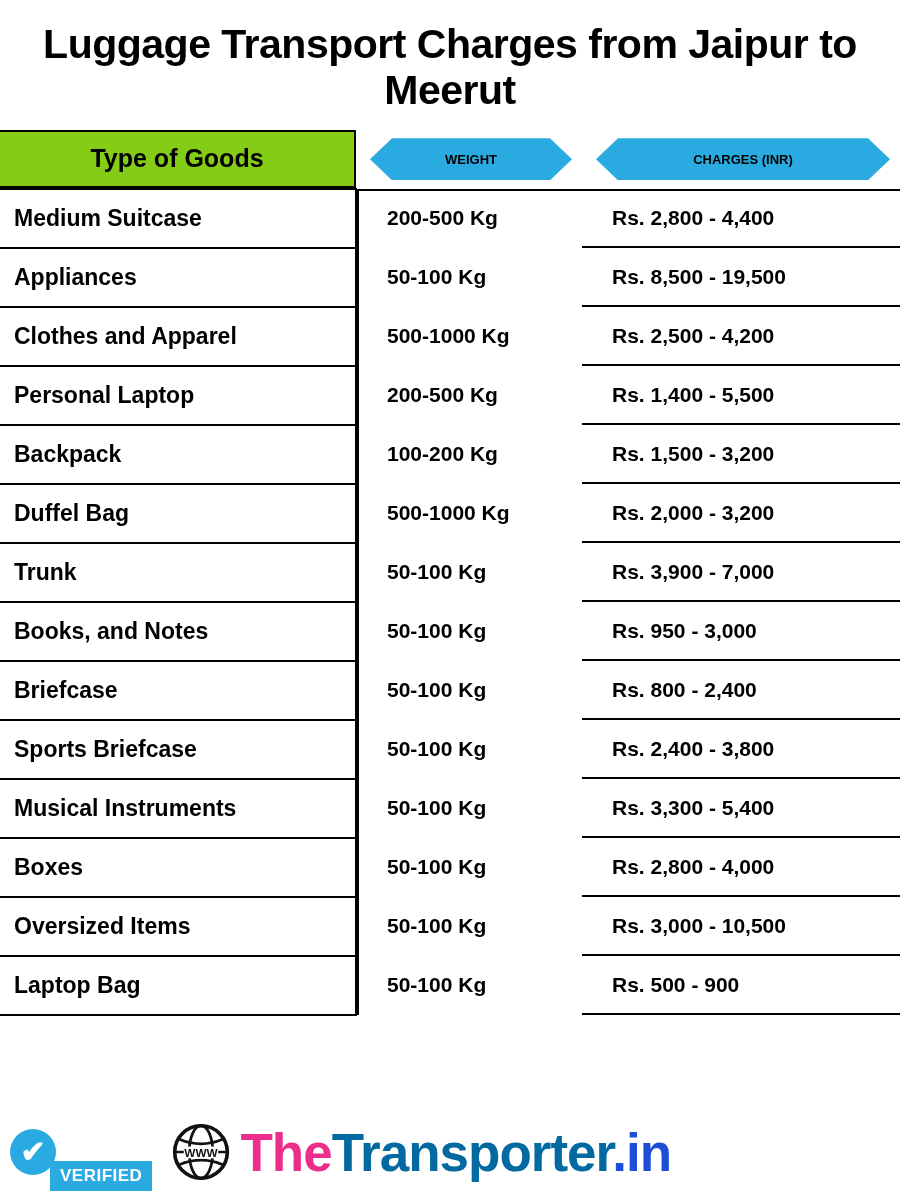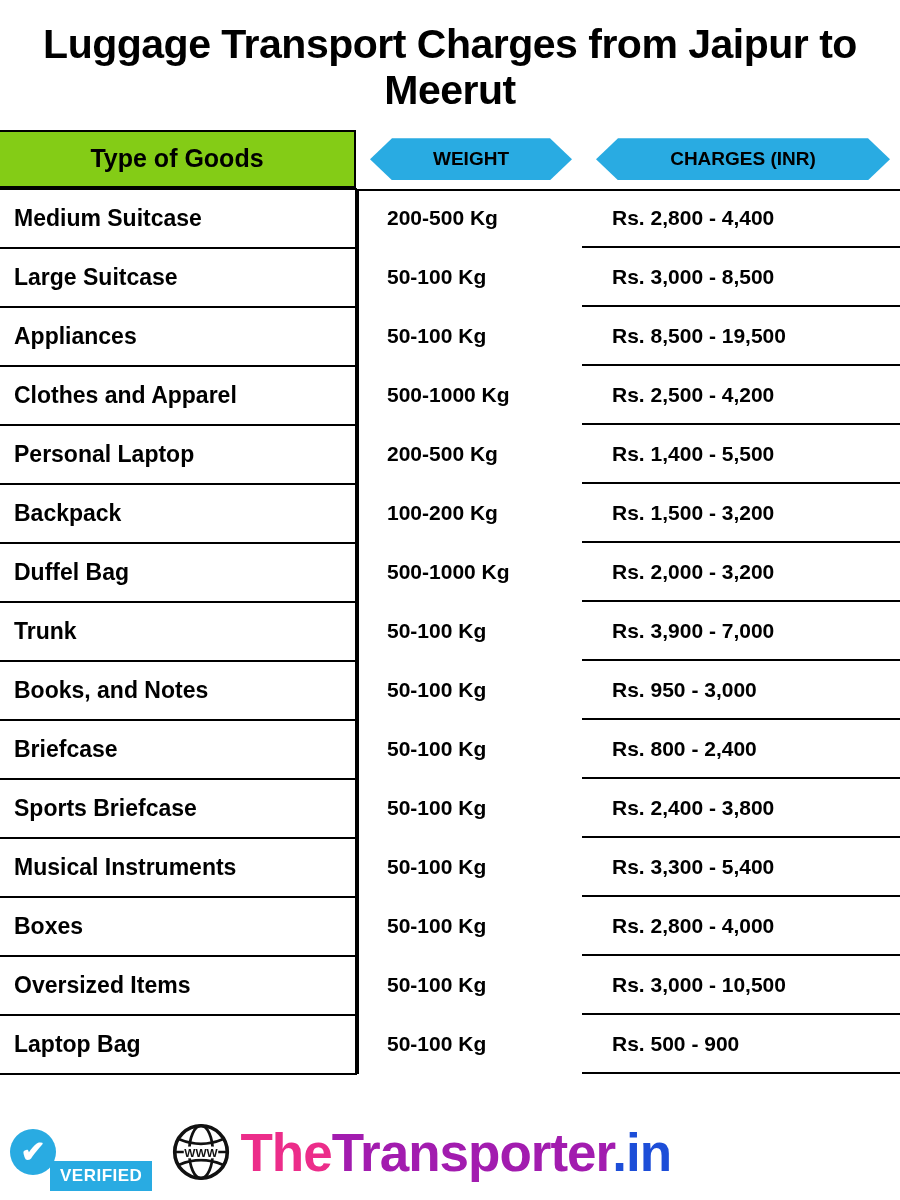--- a/index.html
+++ b/index.html
@@ -66,21 +66,21 @@
     font-weight: bold;
     color: #000;
     box-sizing: border-box;
   }
   .tag {
     position: relative;
     height: 42px;
     display: flex;
     align-items: center;
     justify-content: center;
-    font-size: 19px;
+    font-size: 13px;
     font-weight: bold;
     color: #000;
     background: #29ABE2;
     margin: 8px 10px 8px 14px;
     clip-path: polygon(0 50%, 22px 0, calc(100% - 22px) 0, 100% 50%, calc(100% - 22px) 100%, 22px 100%);
     box-sizing: border-box;
   }
 
   
   .rates tbody td {
@@ -187,21 +187,21 @@
     flex: 0 0 auto;
   }
   .brand {
     margin-left: 10px;
     font-size: 53px;
     font-weight: bold;
     letter-spacing: -1px;
     white-space: nowrap;
   }
   .brand .the { color: #EC2D8A; }
-  .brand .transporter { color: #a21caf; }
+  .brand .transporter { color: #0369a1; }
   .brand .dotin { color: #1d4ed8; }
 </style>
 </head>
 <body>
 
 <div class="page">
 
   <div class="title">Luggage Transport Charges from Jaipur to Meerut</div>
 
   <div class="table-wrap">
@@ -224,25 +224,20 @@
           </th>
         </tr>
       </thead>
       <tbody id="rates-body">
           <tr>
             <td class="goods">Medium Suitcase</td>
             <td class="weight">200-500 Kg</td>
             <td class="charges">Rs. 2,800 - 4,400</td>
           </tr>
           <tr>
-            <td class="goods">Large Suitcase</td>
-            <td class="weight">50-100 Kg</td>
-            <td class="charges">Rs. 3,000 - 8,500</td>
-          </tr>
-          <tr>
             <td class="goods">Appliances</td>
             <td class="weight">50-100 Kg</td>
             <td class="charges">Rs. 8,500 - 19,500</td>
           </tr>
           <tr>
             <td class="goods">Clothes and Apparel</td>
             <td class="weight">500-1000 Kg</td>
             <td class="charges">Rs. 2,500 - 4,200</td>
           </tr>
           <tr>

